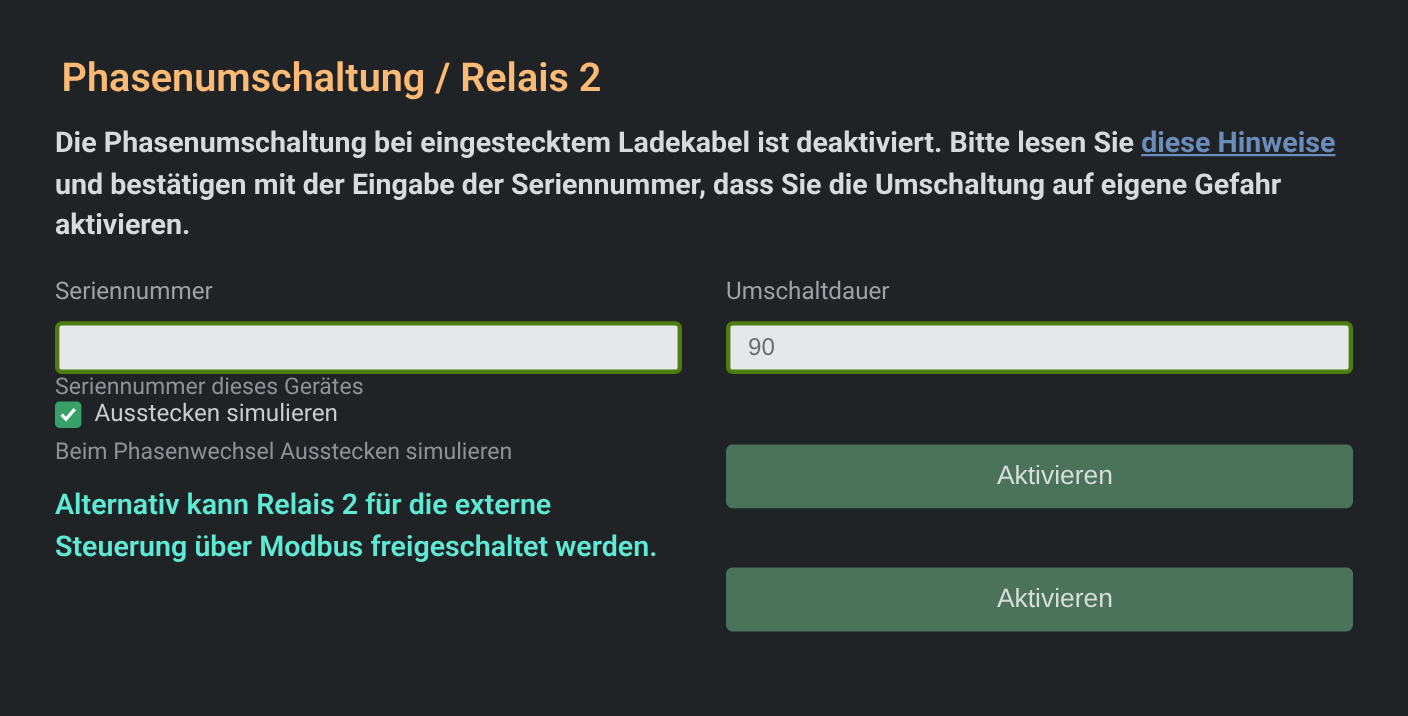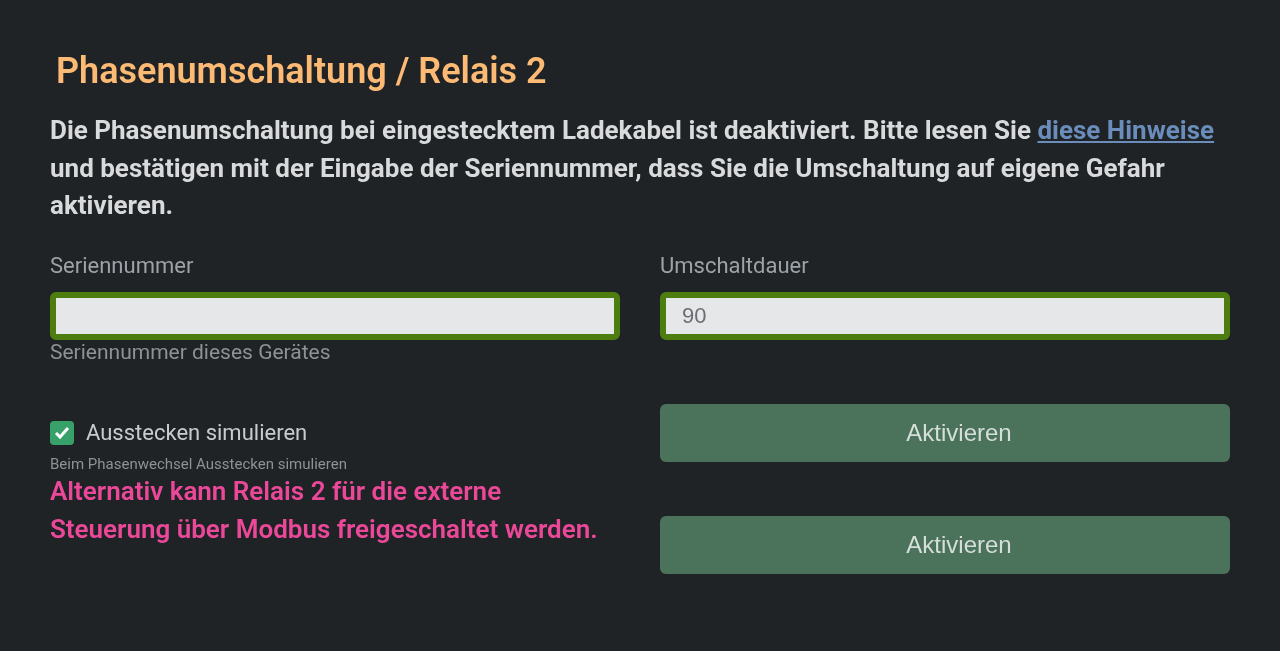--- a/index.html
+++ b/index.html
@@ -44,40 +44,39 @@
     .field-label {
       color: #9da2a6;
       font-size: 22px;
       font-weight: 400;
       margin-bottom: 14px;
     }
     .text-input {
       width: 100%;
       height: 48px;
       background-color: #e6e7e9;
-      border: 6px solid #4d7c0f;
+      border: 4px solid #4d7c0f;
       border-radius: 6px;
       padding: 16px 16px;
       font-size: 22px;
       color: #6b6e72;
       outline: none;
     }
     .help-text {
       color: #8e9296;
       font-size: 21px;
       margin-top: 0;
       white-space: nowrap;
       overflow: hidden;
       text-overflow: ellipsis;
     }
     .checkbox-row {
       display: flex;
       align-items: center;
       gap: 12px;
-      margin-top: 56px;
     }
     .checkbox {
       width: 24px;
       height: 24px;
       background-color: #38a169;
       border-radius: 4px;
       display: flex;
       align-items: center;
       justify-content: center;
       flex-shrink: 0;
@@ -89,25 +88,26 @@
       stroke: #fff;
       stroke-width: 3;
       fill: none;
     }
     .checkbox-label {
       color: #c9cccf;
       font-size: 22px;
     }
     .checkbox-help {
       color: #8e9296;
-      font-size: 15px;
+      font-size: 21px;
       margin-top: 10px;
+      margin-bottom: 18px;
     }
     .alt-text {
-      color: #ec4899;
+      color: #5eead4;
       font-size: 26px;
       font-weight: 600;
       line-height: 1.45;
     }
     .btn {
       width: 100%;
       height: 58px;
       background-color: #4b735b;
       border: none;
       border-radius: 6px;

